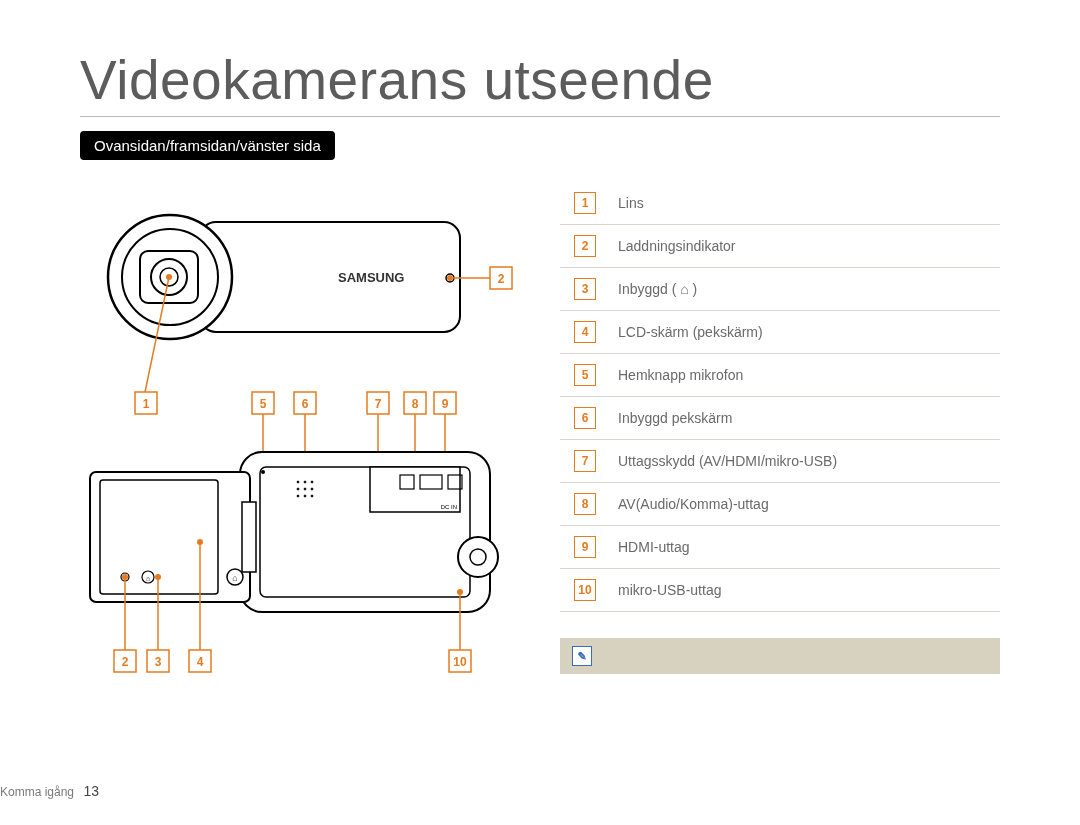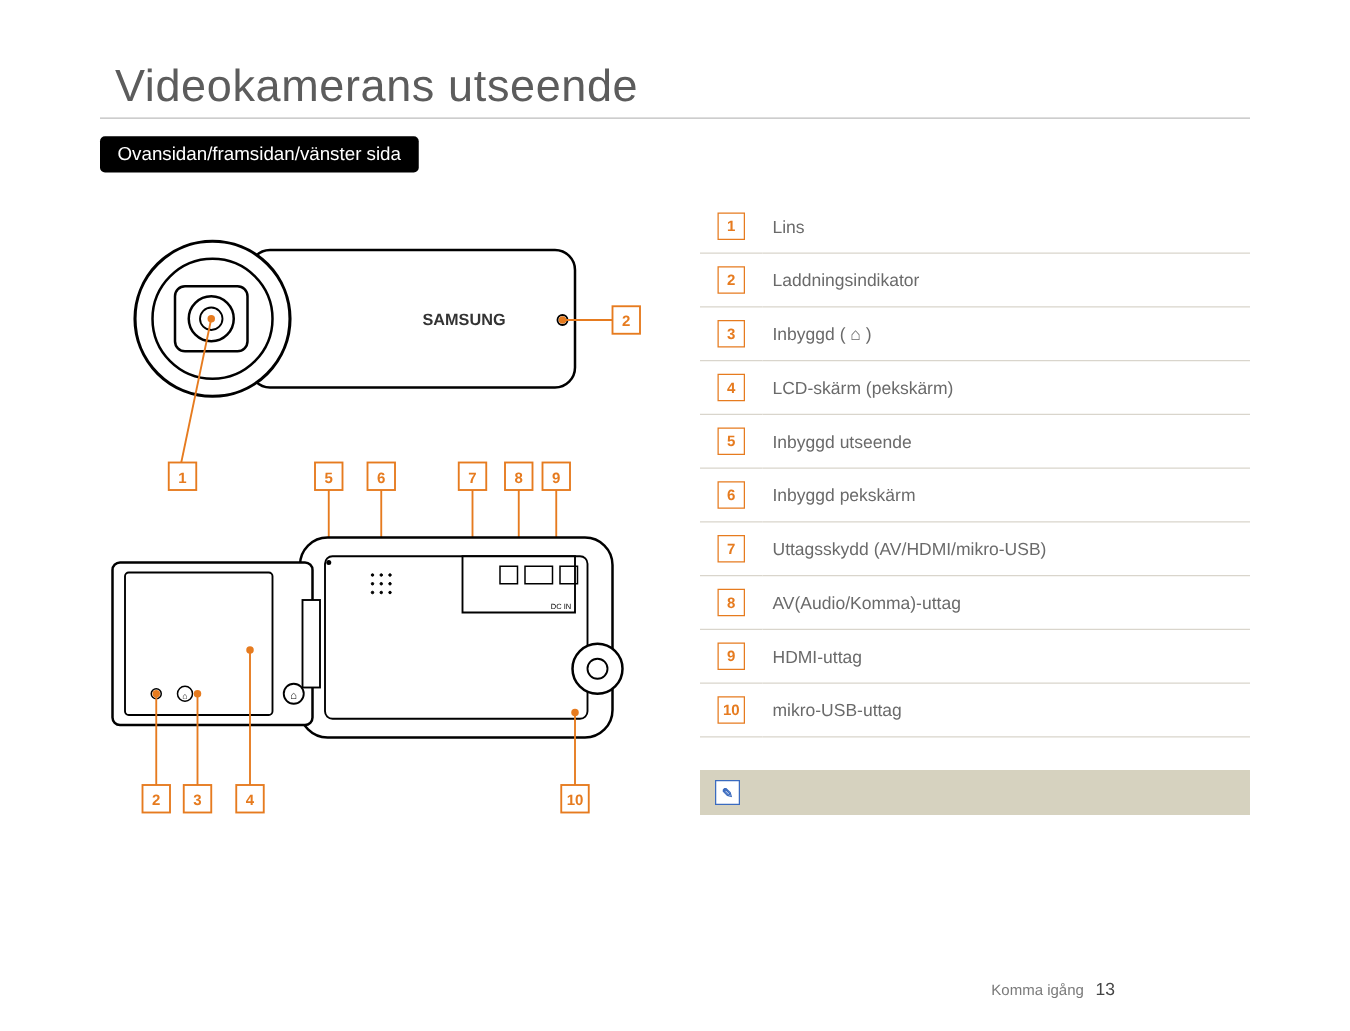--- a/index.html
+++ b/index.html
@@ -9,25 +9,25 @@
     background: #fff;
     width: 1080px;
     height: 825px;
     position: relative;
     color: #595959;
   }
   .page {
     padding: 48px 80px 0 80px;
   }
   .title {
-    font-size: 36px;
+    font-size: 55px;
     font-weight: 300;
     letter-spacing: 0.5px;
     color: #5c5c5c;
-    margin: 0 0 4px 12px;
+    margin: 0 0 4px 0;
     font-family: "Helvetica Neue", Arial, sans-serif;
   }
   .hr {
     border: none;
     border-top: 1px solid #bdbdbd;
     margin: 0 0 14px 0;
   }
   .subheading {
     display: inline-block;
     background: #000000;
@@ -103,21 +103,21 @@
     color: #3b6bbf;
     font-size: 11px;
     font-weight: bold;
     background: #fff;
   }
   .footer {
     position: absolute;
     bottom: 26px;
     left: 0;
     width: 892px;
-    text-align: right;
+    text-align: left;
     font-size: 12px;
     color: #7a7a7a;
   }
   .footer .pnum {
     font-size: 14px;
     color: #444;
     margin-left: 6px;
   }
   
 </style>
@@ -269,21 +269,21 @@
           <tr>
               <td class="legend-num-cell"><span class="num-box">3</span></td>
               <td>Inbyggd ( ⌂ )</td>
             </tr>
           <tr>
               <td class="legend-num-cell"><span class="num-box">4</span></td>
               <td>LCD-skärm (pekskärm)</td>
             </tr>
           <tr>
               <td class="legend-num-cell"><span class="num-box">5</span></td>
-              <td>Inbyggd utseende</td>
+              <td>Hemknapp mikrofon</td>
             </tr>
           <tr>
               <td class="legend-num-cell"><span class="num-box">6</span></td>
               <td>Inbyggd pekskärm</td>
             </tr>
           <tr>
               <td class="legend-num-cell"><span class="num-box">7</span></td>
               <td>Uttagsskydd (AV/HDMI/mikro-USB)</td>
             </tr>
           <tr>

